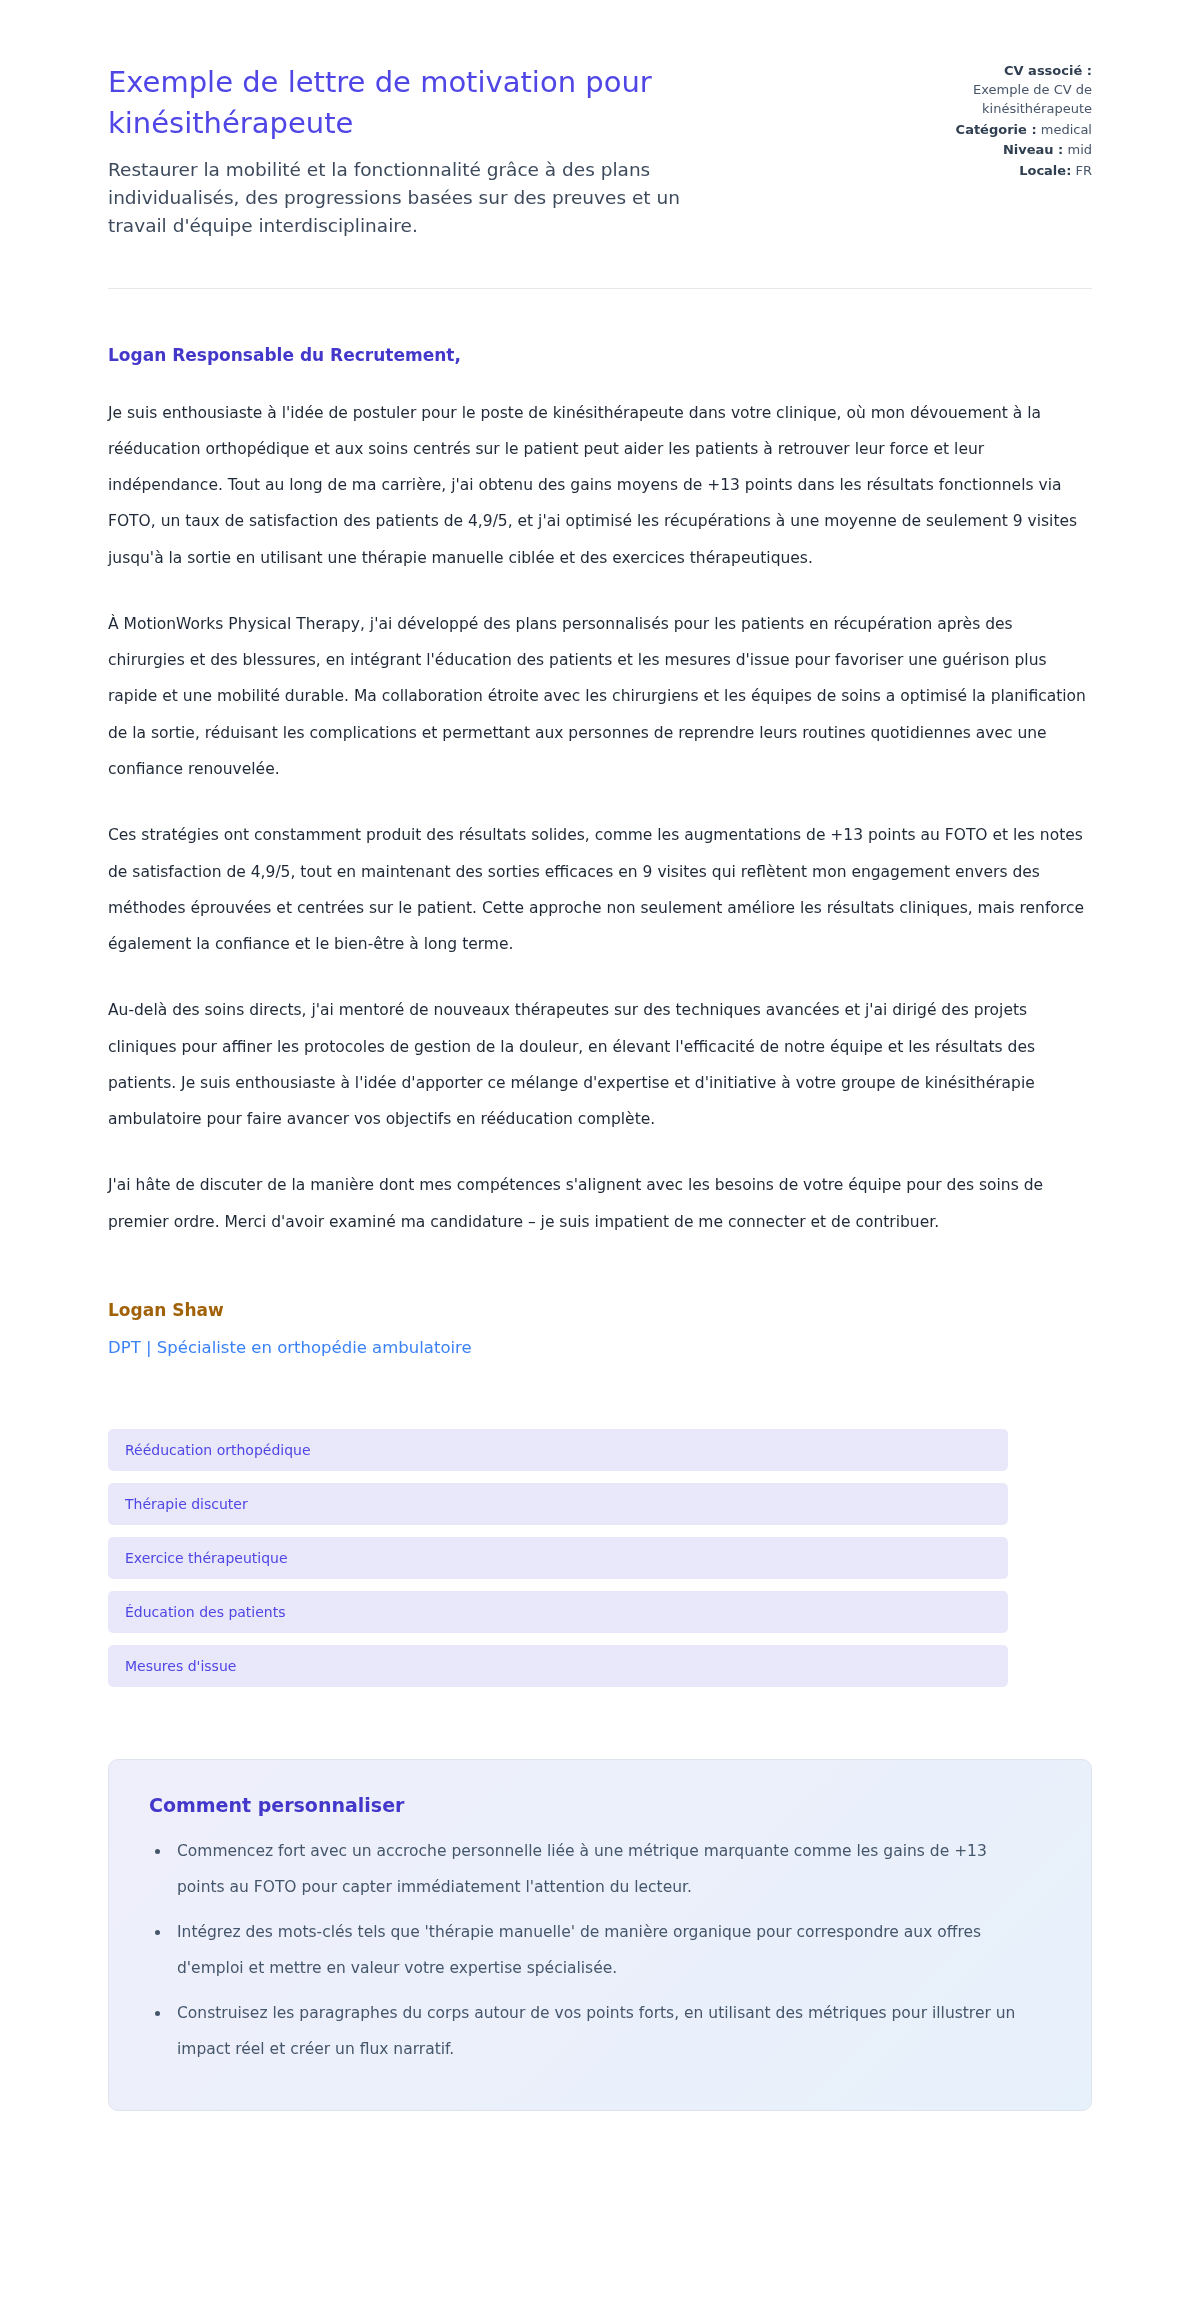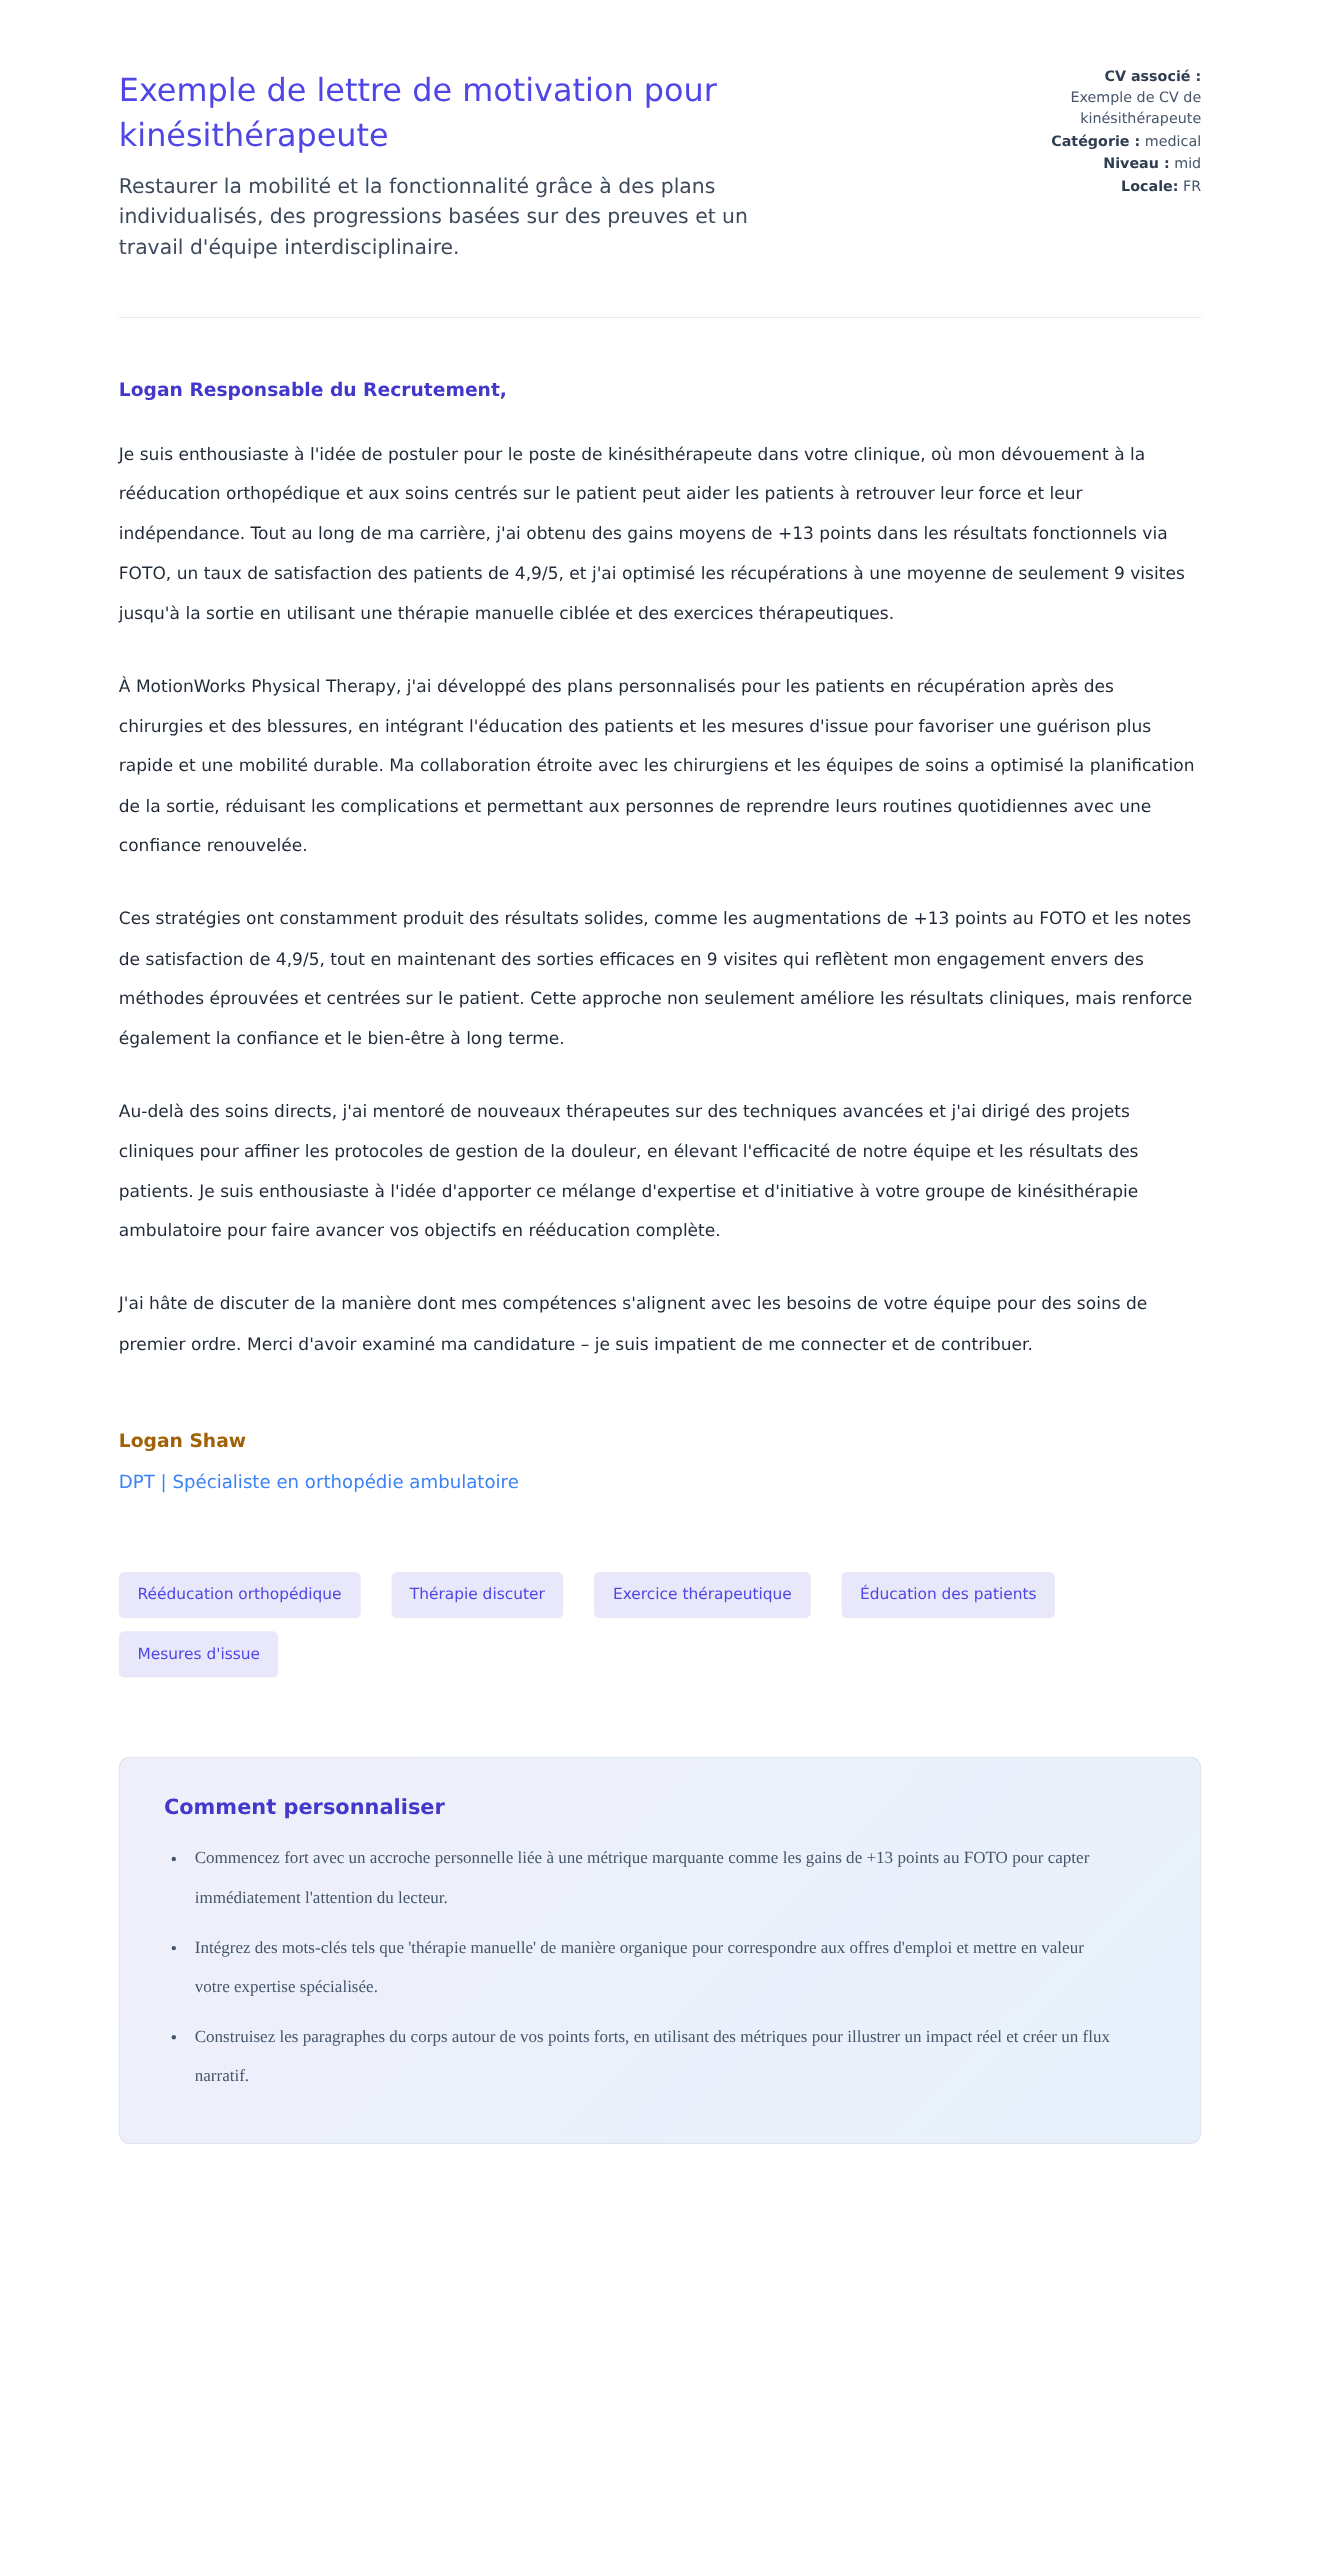--- a/index.html
+++ b/index.html
@@ -83,22 +83,23 @@
     margin: 18px 0 0 0;
     font-size: 16.5px;
     color: #3b82f6;
   }
 
   
   .tags {
     margin-top: 72px;
     display: flex;
     flex-wrap: wrap;
-    gap: 12px 28px;
+    gap: 12px 12px;
     max-width: 900px;
+    flex-direction: column;
   }
   .tag {
     background: #e9e8fa;
     color: #4f46e5;
     font-size: 14px;
     line-height: 1;
     padding: 14px 17px;
     border-radius: 5px;
     white-space: nowrap;
   }
@@ -121,21 +122,20 @@
     margin: 0;
     padding: 0 30px 0 22px;
     list-style: disc;
     color: #45566b;
   }
   .howto-list li {
     font-size: 15.5px;
     line-height: 2.3;
     padding-left: 6px;
     margin-bottom: 10px;
-    font-family: Liberation Serif, serif;
   }
   .howto-list li:last-child { margin-bottom: 0; }
 </style>
 </head>
 <body>
 
 <div class="container">
 
   <div class="header">
     <div class="header-left">

